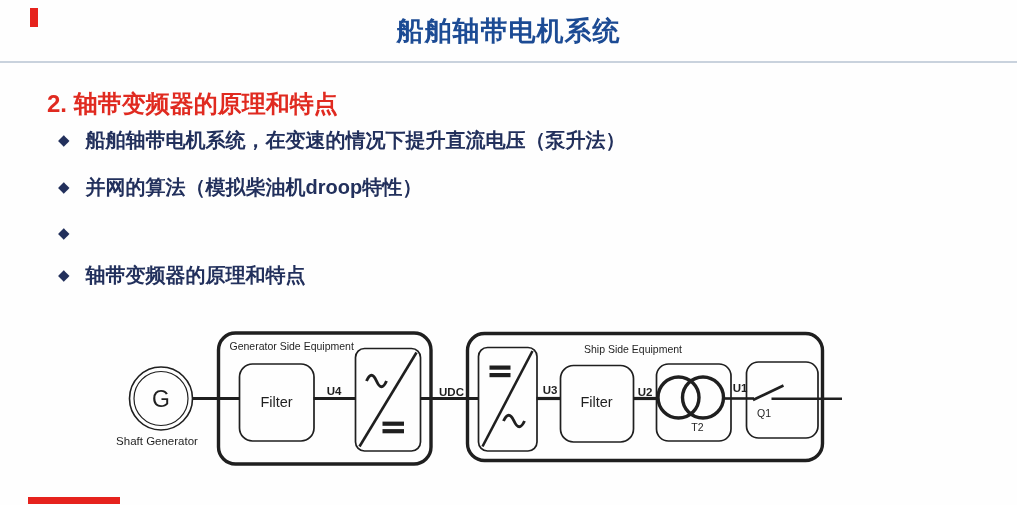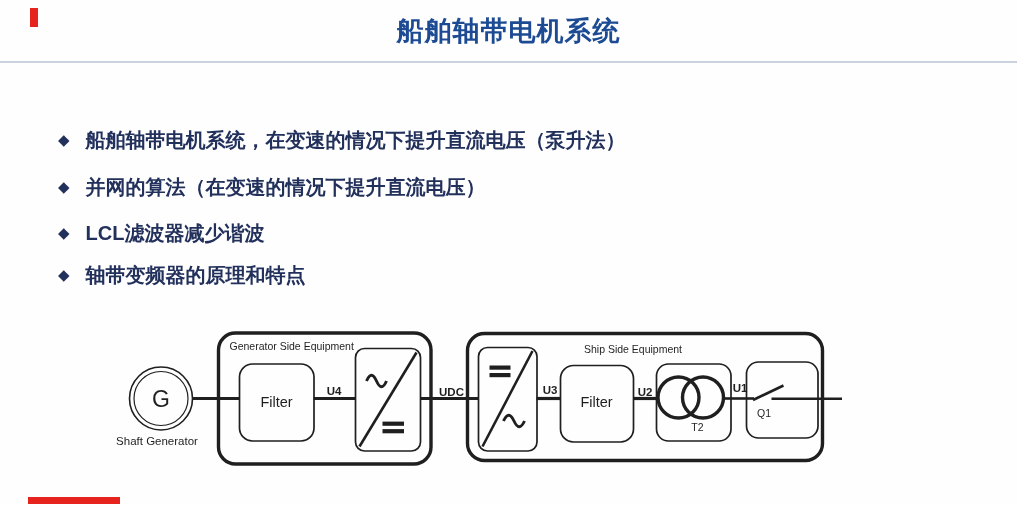--- a/index.html
+++ b/index.html
@@ -55,32 +55,32 @@
 <body>
 
 <div class="slide">
 
   <div class="red-mark top"></div>
 
   <h1 class="title">船舶轴带电机系统</h1>
 
   <div class="divider"></div>
 
+  <h2 class="heading">2. 轴带变频器的原理和特点</h2>
 
   <div class="bullet b1">
     <span class="diamond">◆</span>
     <span class="btxt">船舶轴带电机系统，在变速的情况下提升直流电压（泵升法）</span>
   </div>
   <div class="bullet b2">
     <span class="diamond">◆</span>
-    <span class="btxt">并网的算法（在变速的情况下提升直流电压）</span>
+    <span class="btxt">并网的算法（模拟柴油机droop特性）</span>
   </div>
   <div class="bullet b3">
     <span class="diamond">◆</span>
-    <span class="btxt">LCL滤波器减少谐波</span>
   </div>
   <div class="bullet b4">
     <span class="diamond">◆</span>
     <span class="btxt">轴带变频器的原理和特点</span>
   </div>
 
   <svg class="diagram" viewBox="0 0 1017 505" xmlns="http://www.w3.org/2000/svg">
 
     <g>
       <circle class="ink" cx="161" cy="398.5" r="31.5" stroke-width="1.6"></circle>

